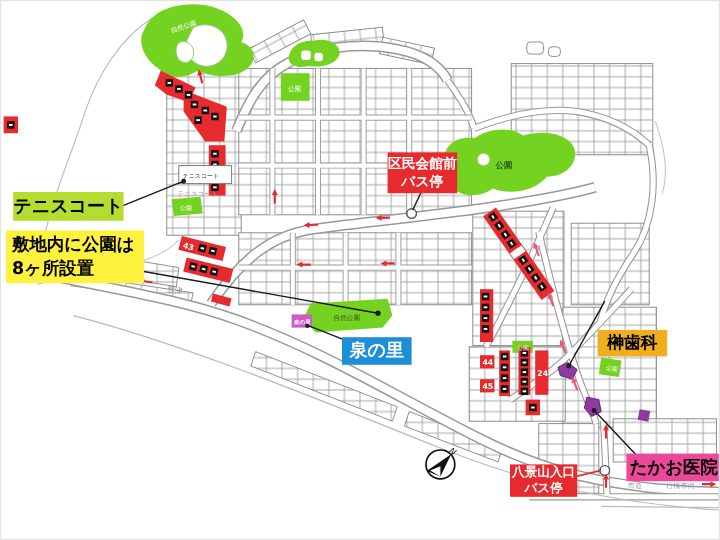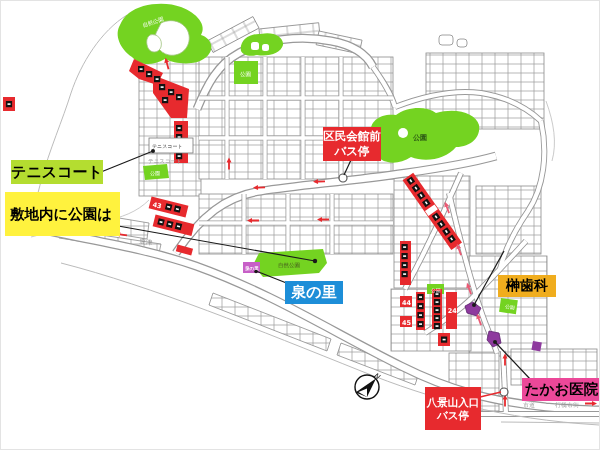--- a/index.html
+++ b/index.html
@@ -7,21 +7,21 @@
          font-family:"DejaVu Sans","Liberation Sans",sans-serif;border:1px solid #e3e3e3;box-sizing:border-box;}
   svg{position:absolute;left:0;top:0;}
   .callout{position:absolute;font-weight:bold;display:flex;flex-direction:column;justify-content:center;z-index:5;}
   .c-center{align-items:center;text-align:center;}
   .c-left{align-items:flex-start;text-align:right;padding-left:5px;}
   .co-tennis{left:10px;top:159px;width:92px;height:24px;background:#b4dd30;color:#000;font-size:15px;}
   .co-parks{left:4px;top:191px;width:110px;height:44px;background:#fff23e;color:#000;font-size:14.5px;line-height:20px;}
   .co-izumi{left:284px;top:280px;width:58px;height:23px;background:#1d8ed8;color:#fff;font-size:15px;}
   .co-kumin{left:322px;top:126px;width:58px;height:34px;background:#e72a2e;color:#fff;font-size:11.5px;line-height:15px;}
   .co-sakaki{left:497px;top:229px;width:58px;height:22px;background:#f0ad1e;color:#000;font-size:14px;margin-top:45px;}
-  .co-hakkei{left:424px;top:386px;width:56px;height:43px;background:#e72a2e;color:#fff;font-size:10.5px;line-height:12.5px;}
+  .co-hakkei{left:424px;top:386px;width:56px;height:27px;background:#e72a2e;color:#fff;font-size:10.5px;line-height:12.5px;}
   .co-takao{left:521px;top:377px;width:79px;height:23px;background:#ec4899;color:#000;font-size:14.5px;}
   text{font-family:"DejaVu Sans","Liberation Sans",sans-serif;}
 </style>
 </head>
 <body>
 
 <div class="stage">
 <svg width="600" height="450" viewBox="0 0 600 450">
   <defs>
     <pattern id="lots" width="13" height="9" patternUnits="userSpaceOnUse">
@@ -281,20 +281,21 @@
     <polygon points="357.5,391 366,387.5 366,396" fill="#fff"></polygon>
     <text x="374" y="378" font-size="7" font-style="italic" fill="#111" transform="rotate(35 377 375)">N</text>
   </g>
 </svg>
 
   <div class="callout c-center co-tennis">
     <span>テニスコート</span>
   </div>
   <div class="callout c-left co-parks">
     <span>敷地内に公園は</span>
+    <span>8ヶ所設置</span>
   </div>
   <div class="callout c-center co-izumi">
     <span>泉の里</span>
   </div>
   <div class="callout c-center co-kumin">
     <span>区民会館前</span>
     <span>バス停</span>
   </div>
   <div class="callout c-center co-sakaki">
     <span>榊歯科</span>

